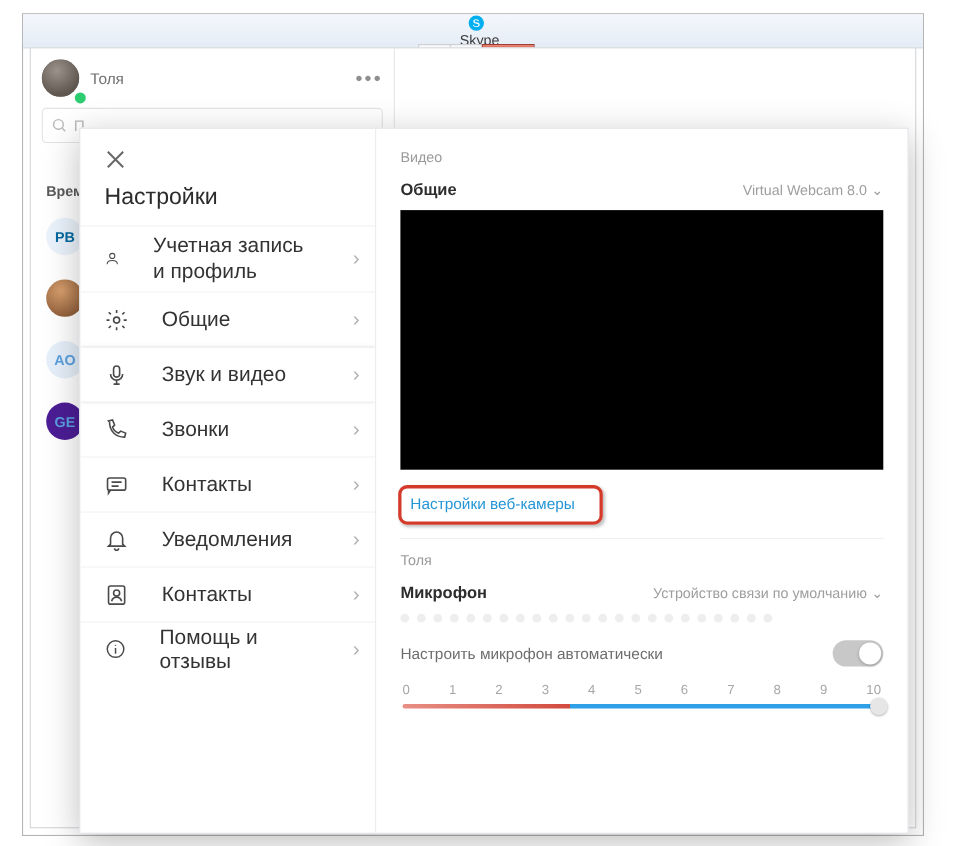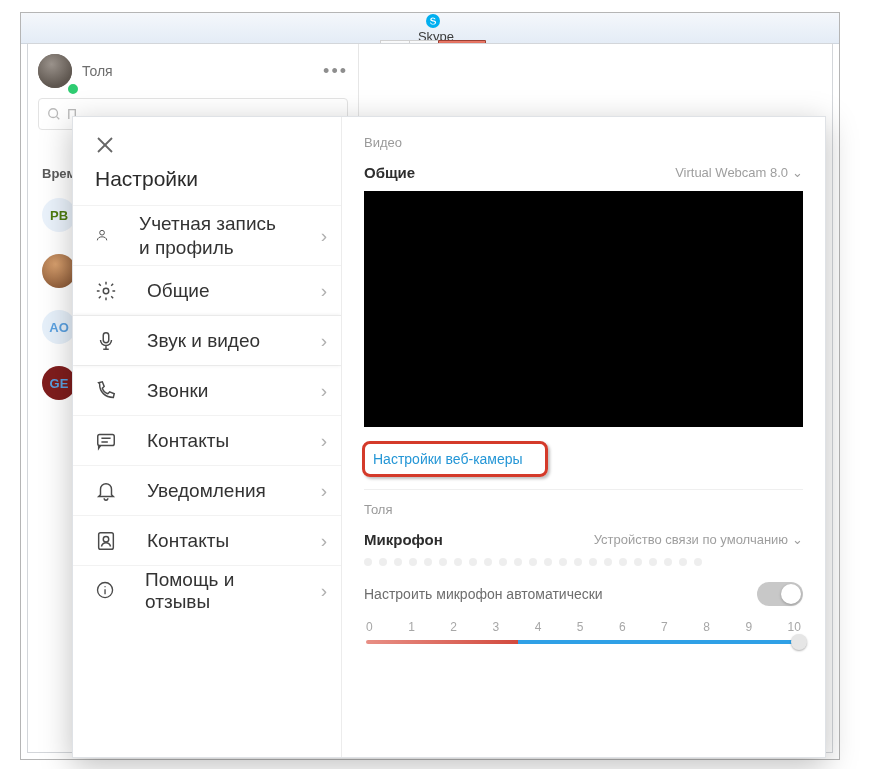--- a/index.html
+++ b/index.html
@@ -162,24 +162,24 @@
     font-weight: 600;
   }
   .stub-av {
     width: 34px; height: 34px;
     border-radius: 50%;
     display: flex;
     align-items: center;
     justify-content: center;
     font-size: 13px;
   }
-  .stub-pb { background: #eaf2fb; color: #4d7c0f; }
+  .stub-pb { background: #eaf2fb; color: #0369a1; }
   .stub-photo { background: radial-gradient(circle at 40% 30%, #d8a06e, #7a4a2b); }
   .stub-ao { background: #e6f0fa; color: #5aa0e0; }
-  .stub-ge { background: #7f1d1d; color: #5aa0e0; }
+  .stub-ge { background: #4c1d95; color: #5aa0e0; }
 
   
   .settings-panel {
     position: absolute;
     left: 44px;
     top: 72px;
     width: 752px;
     height: 640px;
     background: #fff;
     border: 1px solid #dfe2e6;

